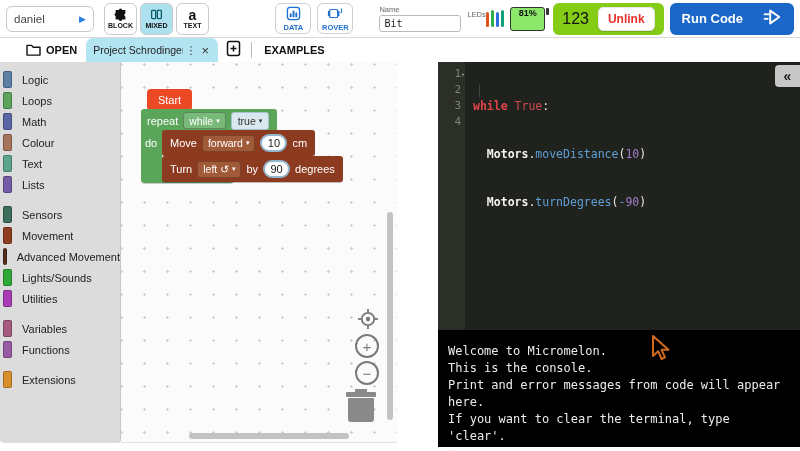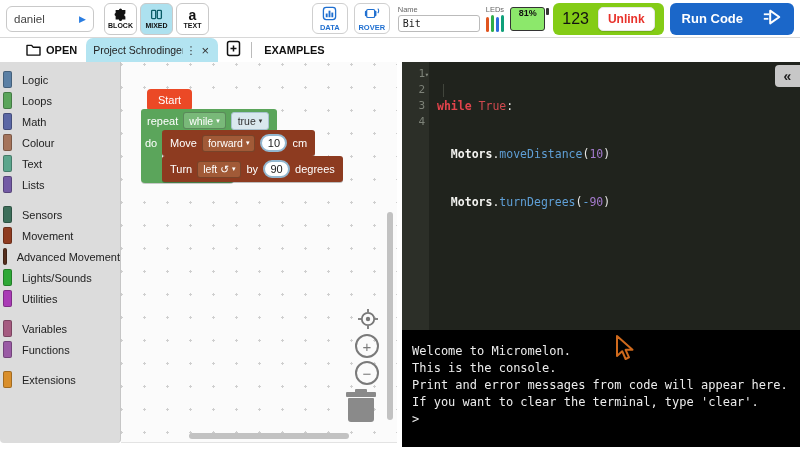--- a/index.html
+++ b/index.html
@@ -17,25 +17,25 @@
   .mode-btn { width:33px; height:32px; border:1px solid #c9c9c9; border-radius:6px; background:#fff;
     display:flex; flex-direction:column; align-items:center; justify-content:center; gap:1px;
     font-size:7px; font-weight:bold; color:#111; cursor:pointer; }
   .mode-btn svg { display:block; }
   .mode-btn .glyph-a { font-size:14px; font-weight:bold; line-height:12px; }
 
   .toolbar-right { margin-left:auto; display:flex; align-items:center; gap:6px; }
   .io-btn { width:36px; height:31px; border:1px solid #cfcfcf; border-radius:6px; background:#fff;
     display:flex; flex-direction:column; align-items:center; justify-content:center;
     font-size:7.5px; font-weight:bold; color:#1f6fd0; cursor:pointer; }
-  .name-group { display:flex; flex-direction:column; margin-left:2px; }
+  .name-group { display:flex; flex-direction:column; margin-left:20px; }
   .tiny-label { font-size:7.5px; color:#666; margin-bottom:1px; }
   .name-input { width:82px; height:17px; border:1px solid #bbb; border-radius:3px;
     font-family:"DejaVu Sans Mono", monospace; font-size:10px; padding-left:4px; color:#222; }
-  .leds-group { display:flex; flex-direction:column; align-items:flex-start; }
+  .leds-group { display:flex; flex-direction:row; align-items:flex-start; }
   .leds-bars { display:flex; gap:1.5px; height:18px; align-items:flex-start; }
   .led-bar { width:3.5px; border-radius:2px; }
   .battery { width:35px; height:24px; border:1.5px solid #333; border-radius:3px;
     display:flex; justify-content:center;
     font-size:9px; font-weight:bold; color:#111; position:relative; margin-right:2px; }
   .battery::after { content:""; position:absolute; right:-4.5px; width:3px; height:7px; background:#333; border-radius:1px; }
   .status-panel { height:32px; border-radius:6px; display:flex; align-items:center; gap:9px; padding:0 9px; }
   .rover-num { font-size:16px; color:#111; }
   .unlink-btn { background:#fff; border:1px solid #e6e6e6; border-radius:5px; padding:4px 9px;
     font-size:12px; font-weight:bold; cursor:pointer; box-shadow:0 1px 1px rgba(0,0,0,.15); }
@@ -48,21 +48,21 @@
   .open-btn { display:flex; align-items:center; gap:5px; padding:0 9px; font-size:11px; font-weight:bold; color:#111; cursor:pointer; }
   .file-tab { border-radius:7px 7px 0 0; display:flex; align-items:center; width:132px; padding:0 7px; cursor:pointer; }
   .file-tab .tab-title { font-size:10.5px; color:#222; white-space:nowrap; overflow:hidden; }
   .tab-kebab { margin-left:auto; font-size:11px; color:#333; padding:0 3px; cursor:pointer; }
   .tab-close { font-size:13px; color:#333; padding:0 2px; cursor:pointer; }
   .newfile-btn { display:flex; align-items:center; padding:0 8px; cursor:pointer; }
   .tab-divider { width:1px; background:#bbb; margin:4px 2px; }
   .examples-btn { display:flex; align-items:center; padding:0 10px; font-size:11px; font-weight:bold; color:#111; cursor:pointer; }
 
   
-  .content { flex:1; display:flex; min-height:0; }
+  .content { flex:1; display:flex; min-height:0;gap:36px; }
   .left-pane { width:402px; flex:0 0 402px; display:flex; background:#fff; }
   .toolbox { width:121px; flex:0 0 121px; background:#dcdcdc; border-right:1px solid #c6c6c6;
     padding-top:7px; height:calc(100% - 8px); border-radius:0 0 4px 4px; }
   .cat { height:21px; display:flex; align-items:center; cursor:pointer; }
   .cat.gap { margin-top:9px; }
   .swatch { width:9px; height:17px; border-radius:2px; margin-left:3px; border:1px solid rgba(0,0,0,.25); }
   .cat-label { font-size:11px; color:#222; margin-left:10px; white-space:nowrap; }
 
   .canvas { flex:1; position:relative; height:calc(100% - 8px); margin-right:5px;
     background-color:#fbfbfb; border-bottom:1px solid #e3e3e3;

